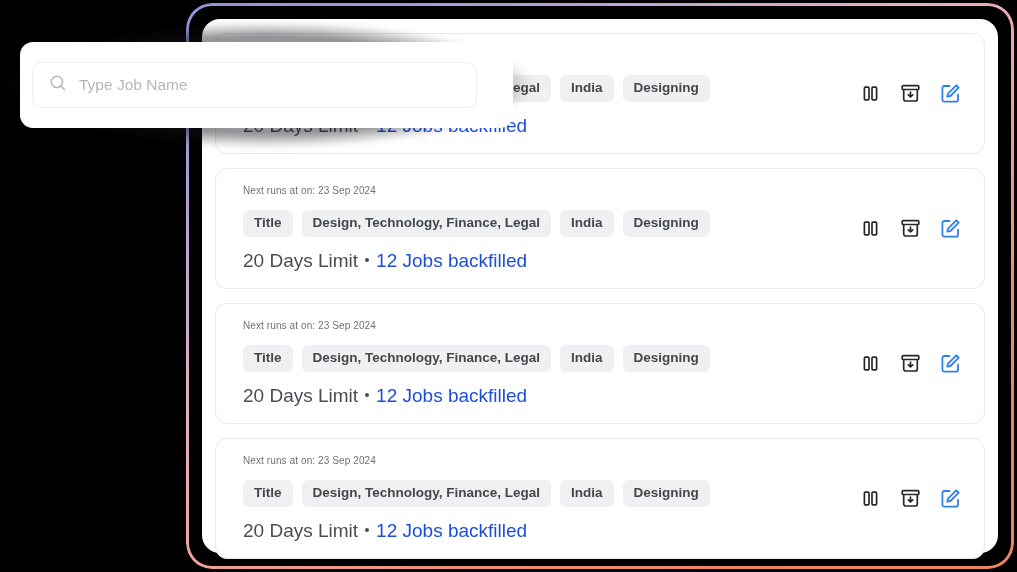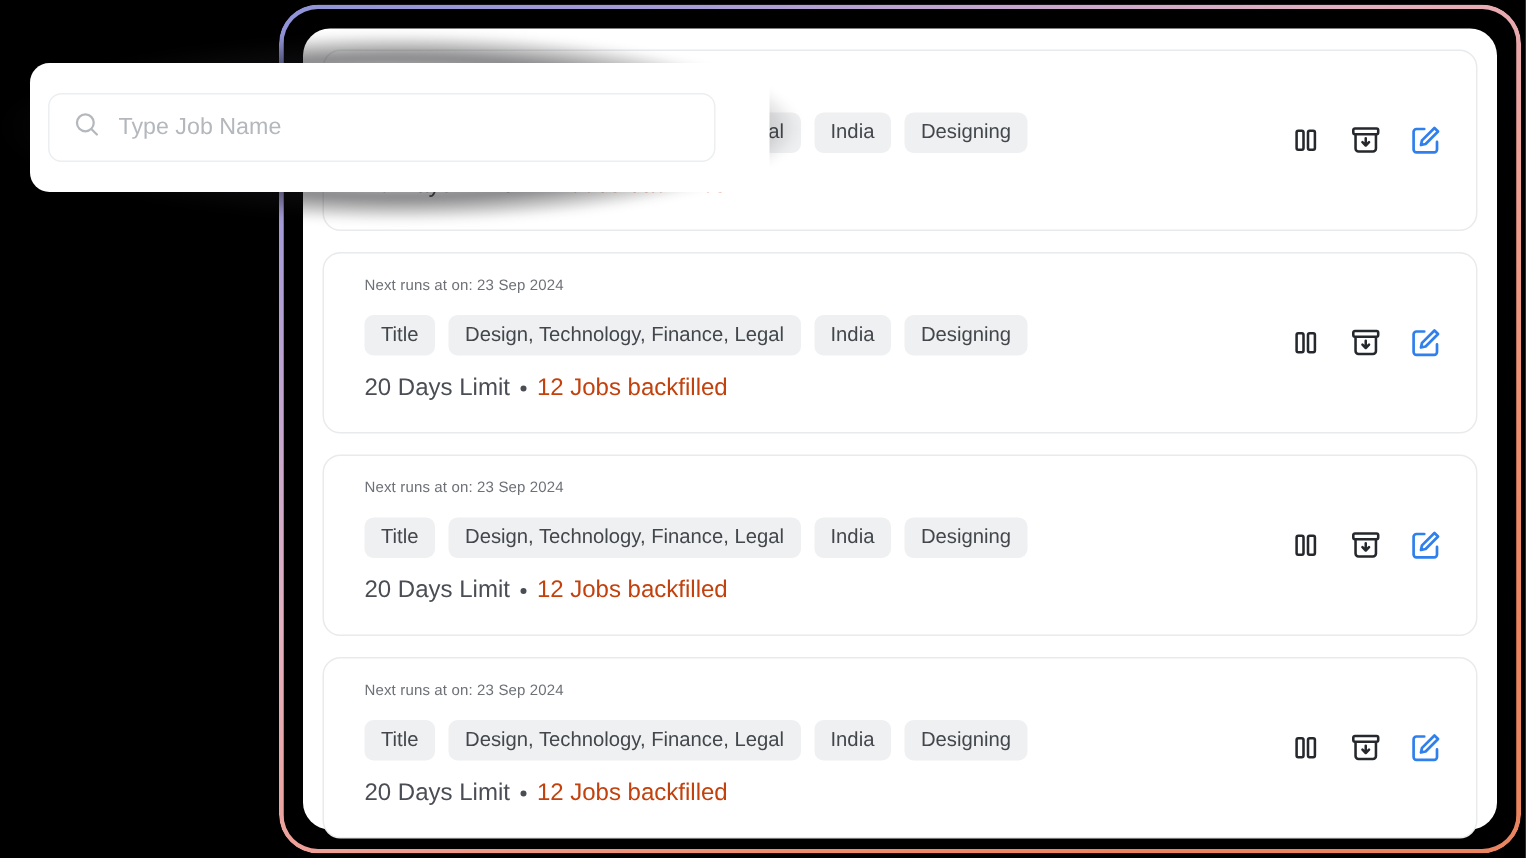--- a/index.html
+++ b/index.html
@@ -86,48 +86,49 @@
     letter-spacing: .1px;
     line-height: 1;
     margin-bottom: 14px;
   }
 
   .chips {
     display: flex;
     align-items: flex-start;
     gap: 9px;
     margin-bottom: 14px;
+    font-weight: bold;
   }
 
   .chip {
     background: #eff0f1;
     color: #43474c;
     font-size: 13.5px;
     border-radius: 6px;
     padding: 6px 11px 7px;
     line-height: 1;
     white-space: nowrap;
   }
 
   .meta {
     display: flex;
     align-items: center;
     gap: 7px;
-    font-size: 16px;
+    font-size: 19px;
     line-height: 1;
   }
   .meta-limit { color: #4a4e54; }
   .meta-dot {
     width: 4px; height: 4px;
     border-radius: 50%;
     background: #4a4e54;
     display: inline-block;
   }
   .meta-link {
-    color: #c2410c;
+    color: #1d4ed8;
     text-decoration: none;
   }
 
   
   .actions {
     position: absolute;
     right: 22px;
     top: 50%;
     transform: translateY(-50%);
     display: flex;

